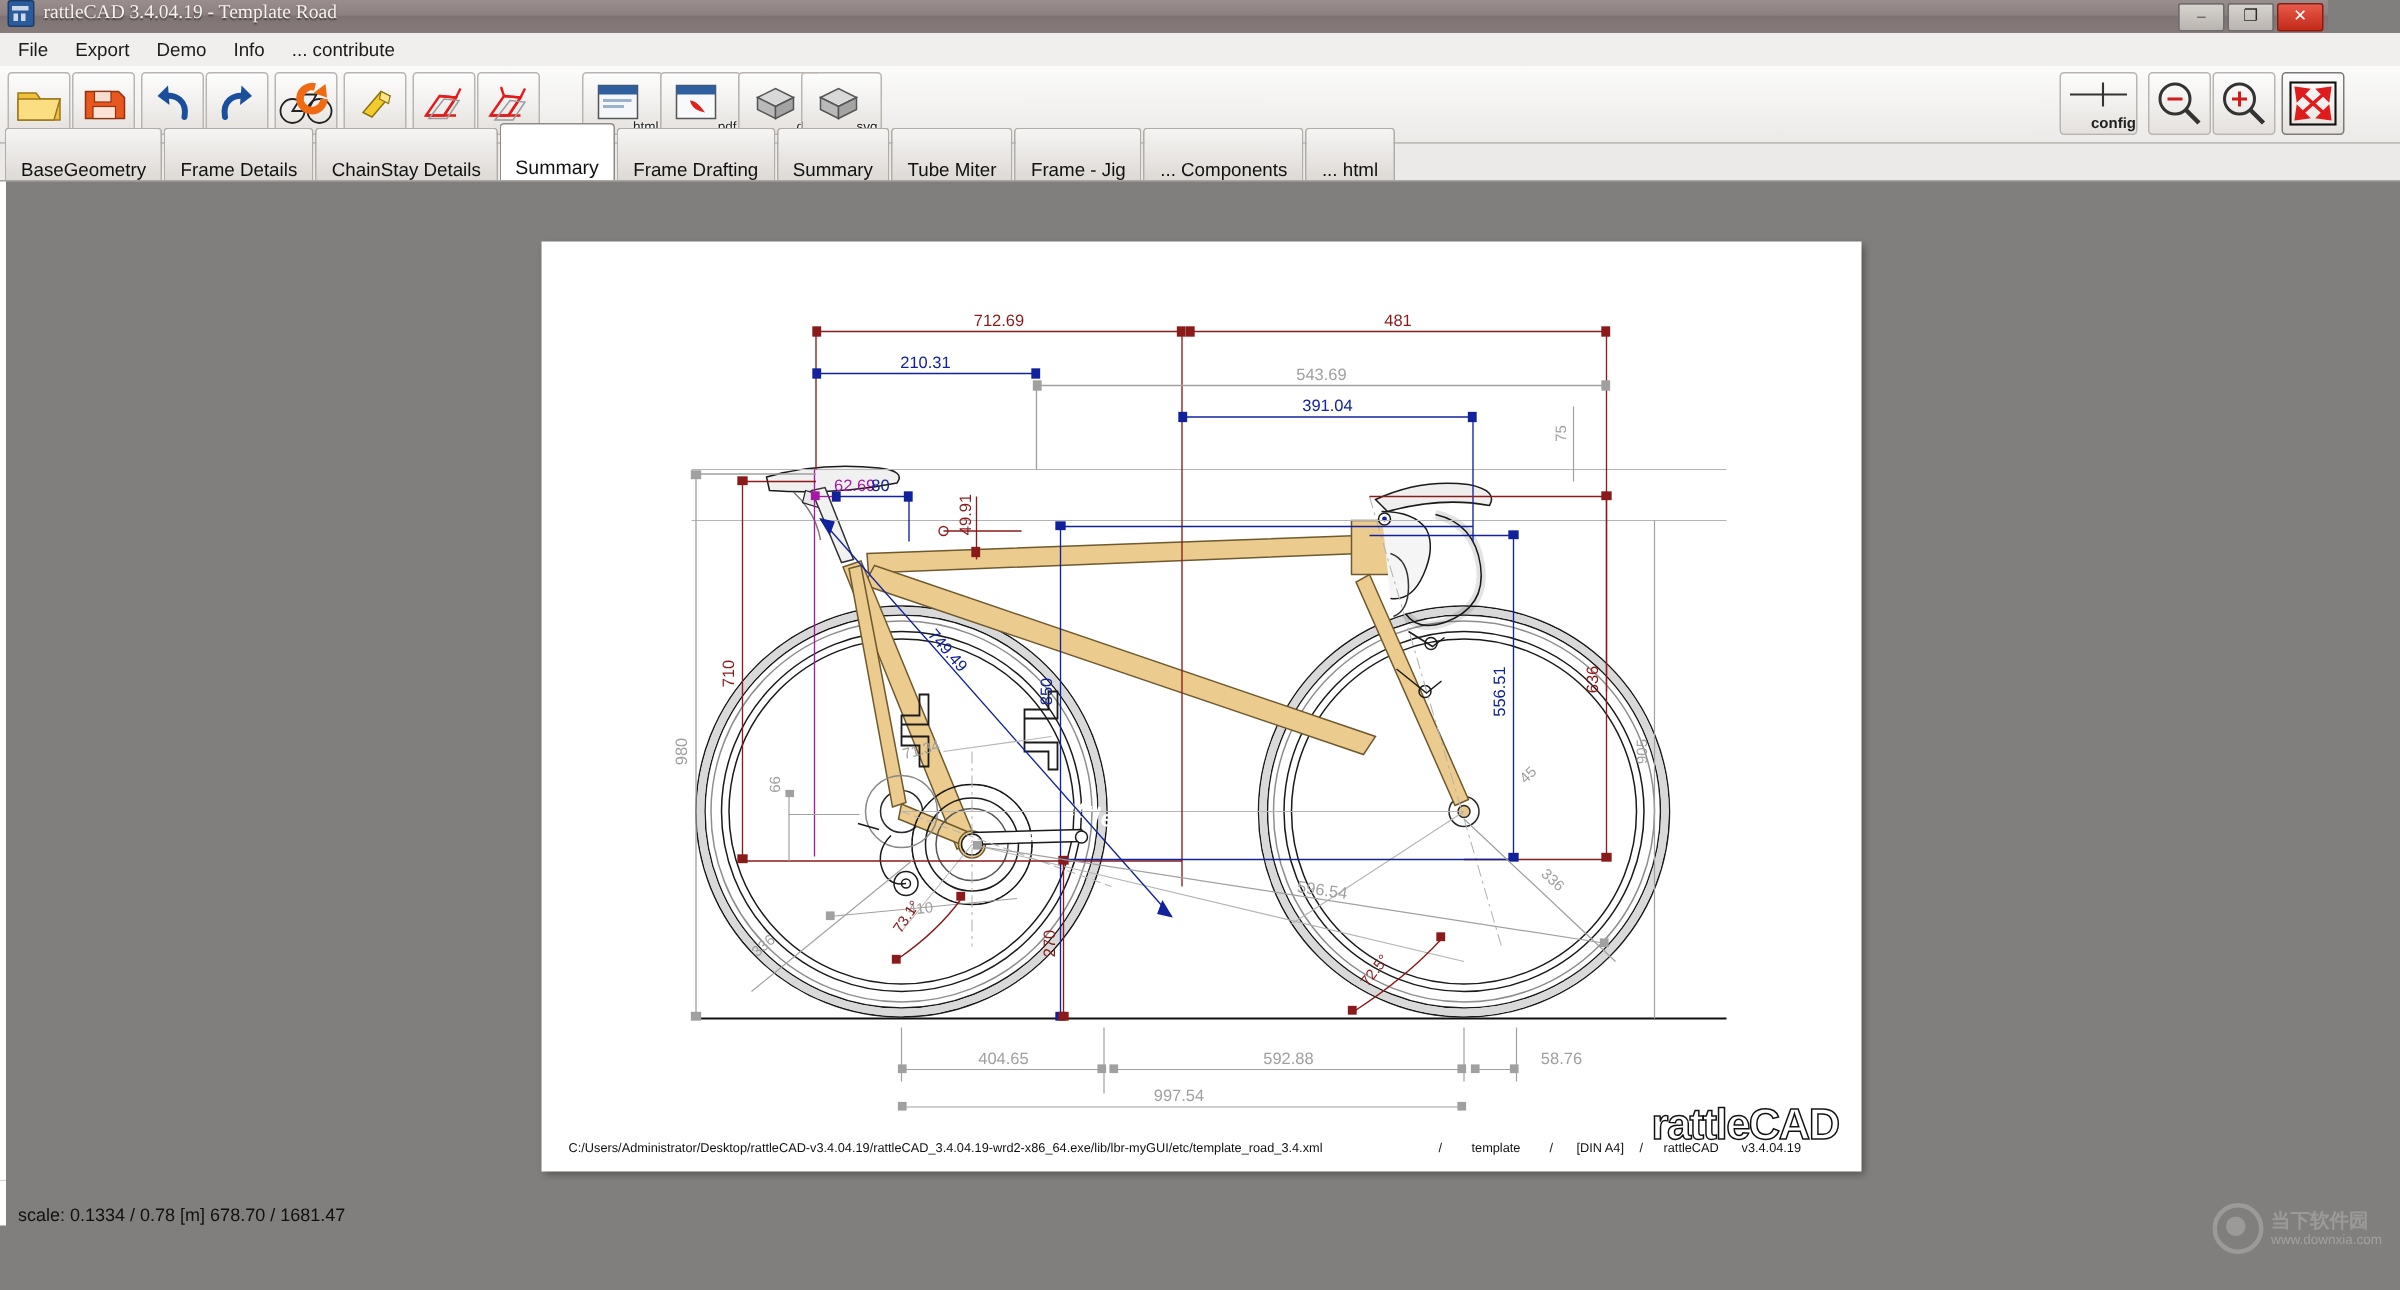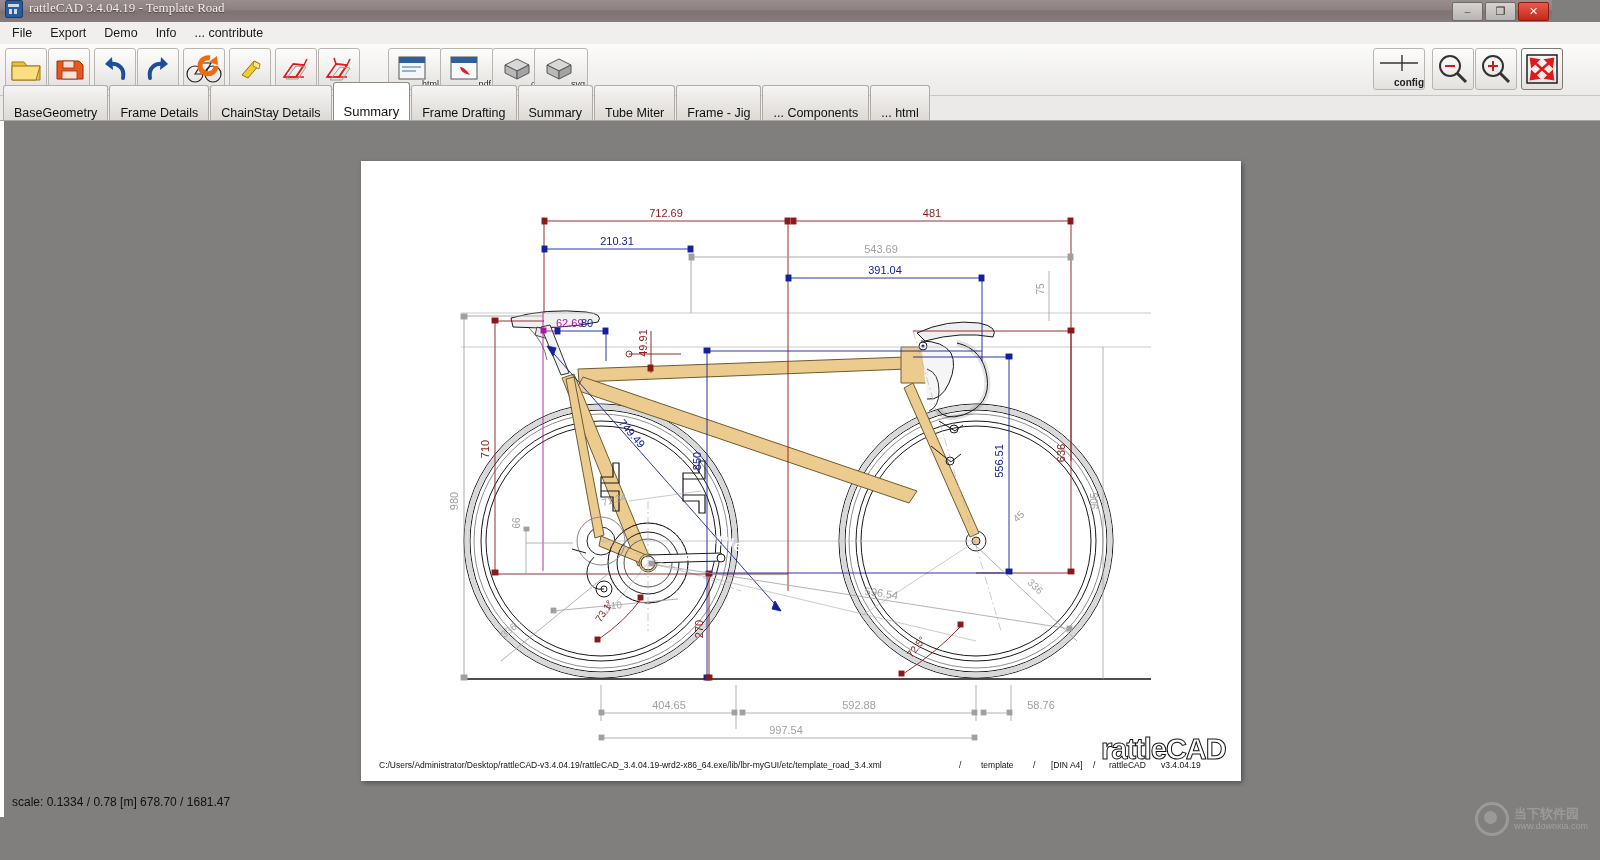--- a/index.html
+++ b/index.html
@@ -101,21 +101,21 @@
   .sheet{
     position:absolute;left:357px;top:40px;width:880px;height:620px;
     background:#ffffff;box-shadow:2px 2px 5px rgba(0,0,0,.35);
   }
   .sheet svg{display:block;}
 
   
   .statusbar{
     position:absolute;left:0;top:787px;width:1600px;height:30px;
     background:#807f7e;border-left:4px solid #fff;box-sizing:border-box;
-    display:flex;align-items:center;
+    display:flex;align-items:flex-end;
   }
   .statusbar .txt{font-size:12px;color:#101010;margin-left:8px;}
   .statusbar2{
     position:absolute;left:0;top:817px;width:1600px;height:43px;
     background:#f0efee;border-top:1px solid #c9c5c1;
   }
   .statusbar2 .s-doc{position:absolute;right:214px;top:11px;font-size:12px;color:#1b1b1b;}
   .statusbar2 .s-undo{position:absolute;right:16px;top:11px;font-size:12px;color:#1b1b1b;}
 
   

